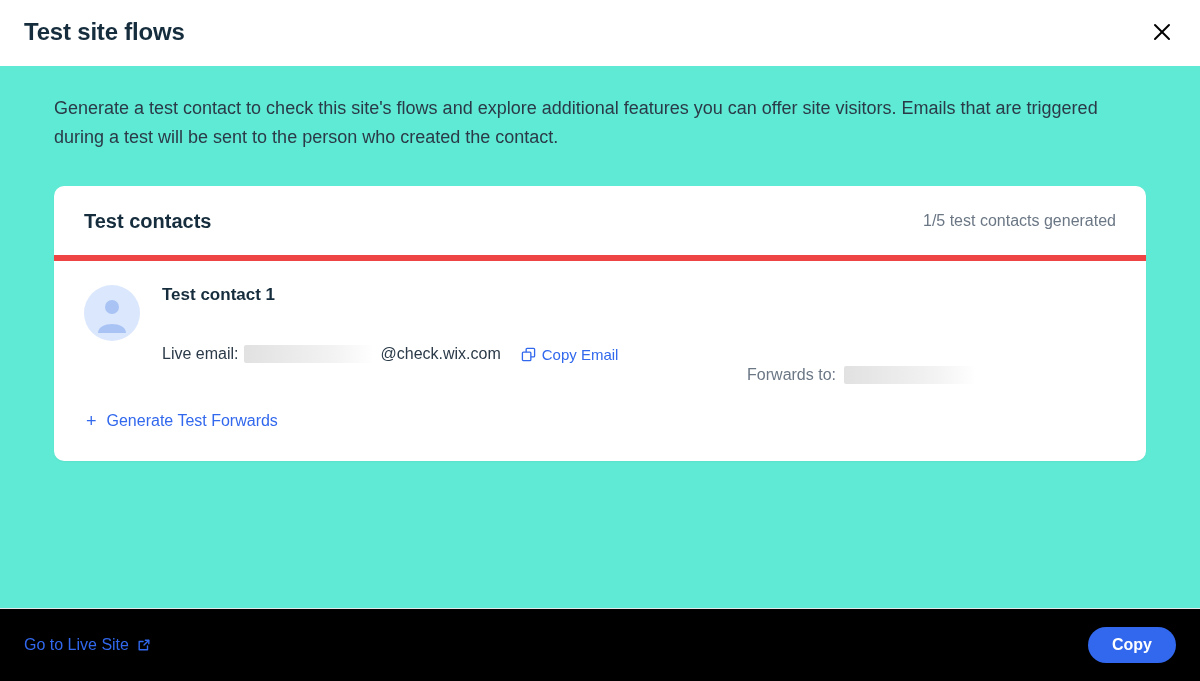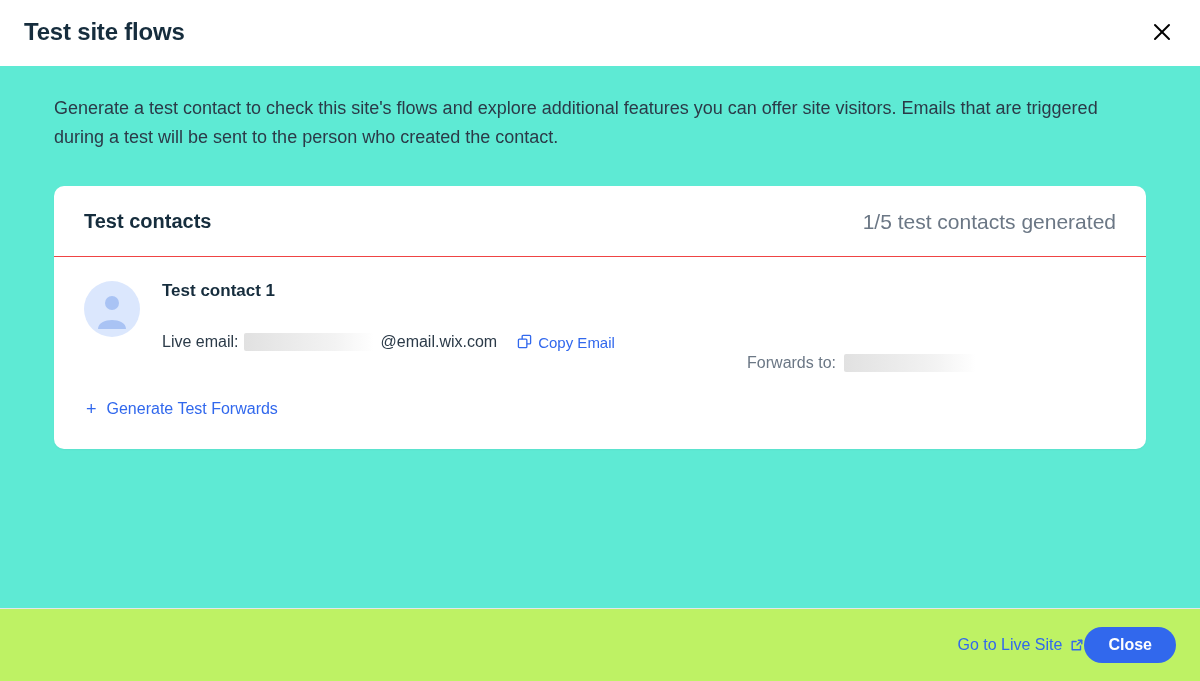--- a/index.html
+++ b/index.html
@@ -58,29 +58,29 @@
   .card {
     background: #ffffff;
     border-radius: 10px;
     box-shadow: 0 1px 2px rgba(0,0,0,0.04);
   }
   .card-header {
     display: flex;
     align-items: center;
     justify-content: space-between;
     padding: 24px 30px 22px 30px;
-    border-bottom: 1px solid #ef4444;
+    border-bottom: 6px solid #ef4444;
   }
   .card-title {
     font-size: 20px;
     font-weight: 700;
     color: #162d3d;
   }
   .card-status {
-    font-size: 21px;
+    font-size: 16px;
     color: #6b7785;
   }
   .contact-row {
     display: flex;
     align-items: flex-start;
     gap: 22px;
     padding: 24px 30px 10px 30px;
   }
   .avatar {
     width: 56px;
@@ -90,21 +90,21 @@
     display: flex;
     align-items: center;
     justify-content: center;
     flex-shrink: 0;
   }
   .avatar svg { display: block; }
   .contact-main {
     flex: 1 1 auto;
     display: flex;
     flex-direction: column;
-    gap: 12px;
+    gap: 20px;
   }
   .contact-name {
     font-size: 17px;
     font-weight: 600;
     color: #162d3d;
   }
   .contact-details {
     display: flex;
     align-items: center;
     gap: 40px;
@@ -121,21 +121,21 @@
     display: inline-block;
     height: 18px;
     border-radius: 2px;
     background: linear-gradient(90deg, #e1e1e1 0%, #f3f3f3 70%, #ffffff 100%);
   }
   .redacted.w130 { width: 130px; }
   .redacted.w132 { width: 132px; }
   .email-domain { white-space: nowrap; }
   .copy-link {
     display: inline-flex;
-    align-items: flex-start;
+    align-items: center;
     gap: 6px;
     color: #3168ed;
     font-size: 15px;
     font-weight: 500;
     cursor: pointer;
     margin-left: 14px;
   }
   .forwards-block {
     display: flex;
     align-items: center;
@@ -159,23 +159,23 @@
     cursor: pointer;
   }
   .plus-icon {
     font-size: 18px;
     line-height: 1;
     font-weight: 400;
   }
   .modal-footer {
     display: flex;
     align-items: center;
-    justify-content: flex-end;
+    justify-content: space-between;
     padding: 18px 24px;
-    background: #bef264;
+    background: #000000;
     border-top: 1px solid #e4e7eb;
   }
   .live-link {
     display: inline-flex;
     align-items: center;
     gap: 8px;
     color: #3168ed;
     font-size: 16px;
     font-weight: 500;
     cursor: pointer;
@@ -221,21 +221,21 @@
             <circle cx="20" cy="14" r="7" fill="#a9c3f4"></circle>
             <path d="M6 40 C6 28 34 28 34 40 Z" fill="#a9c3f4"></path>
           </svg>
         </div>
         <div class="contact-main">
           <div class="contact-name">Test contact 1</div>
           <div class="contact-details">
             <div class="email-block">
               <span>Live email:</span>
               <span class="redacted w130"></span>
-              <span class="email-domain">@email.wix.com</span>
+              <span class="email-domain">@check.wix.com</span>
               <span class="copy-link">
                 <svg width="15" height="15" viewBox="0 0 16 16" fill="none" stroke="#3168ed" stroke-width="1.4">
                   <rect x="5.5" y="1.5" width="9" height="9" rx="1"></rect>
                   <rect x="1.5" y="5.5" width="9" height="9" rx="1" fill="#ffffff"></rect>
                 </svg>
                 <span>Copy Email</span>
               </span>
             </div>
             <div class="forwards-block">
               <span>Forwards to:</span>
@@ -256,16 +256,16 @@
 
   <div class="modal-footer">
     <span class="live-link">
       <span>Go to Live Site</span>
       <svg width="14" height="14" viewBox="0 0 16 16" fill="none" stroke="#3168ed" stroke-width="1.6" stroke-linecap="round" stroke-linejoin="round">
         <path d="M12 9 V13.5 H2.5 V4 H7"></path>
         <path d="M9.5 2.5 H13.5 V6.5"></path>
         <line x1="13.2" y1="2.8" x2="8" y2="8"></line>
       </svg>
     </span>
-    <button class="primary-btn">Close</button>
+    <button class="primary-btn">Copy</button>
   </div>
 
 </div>
 
 </body></html>

